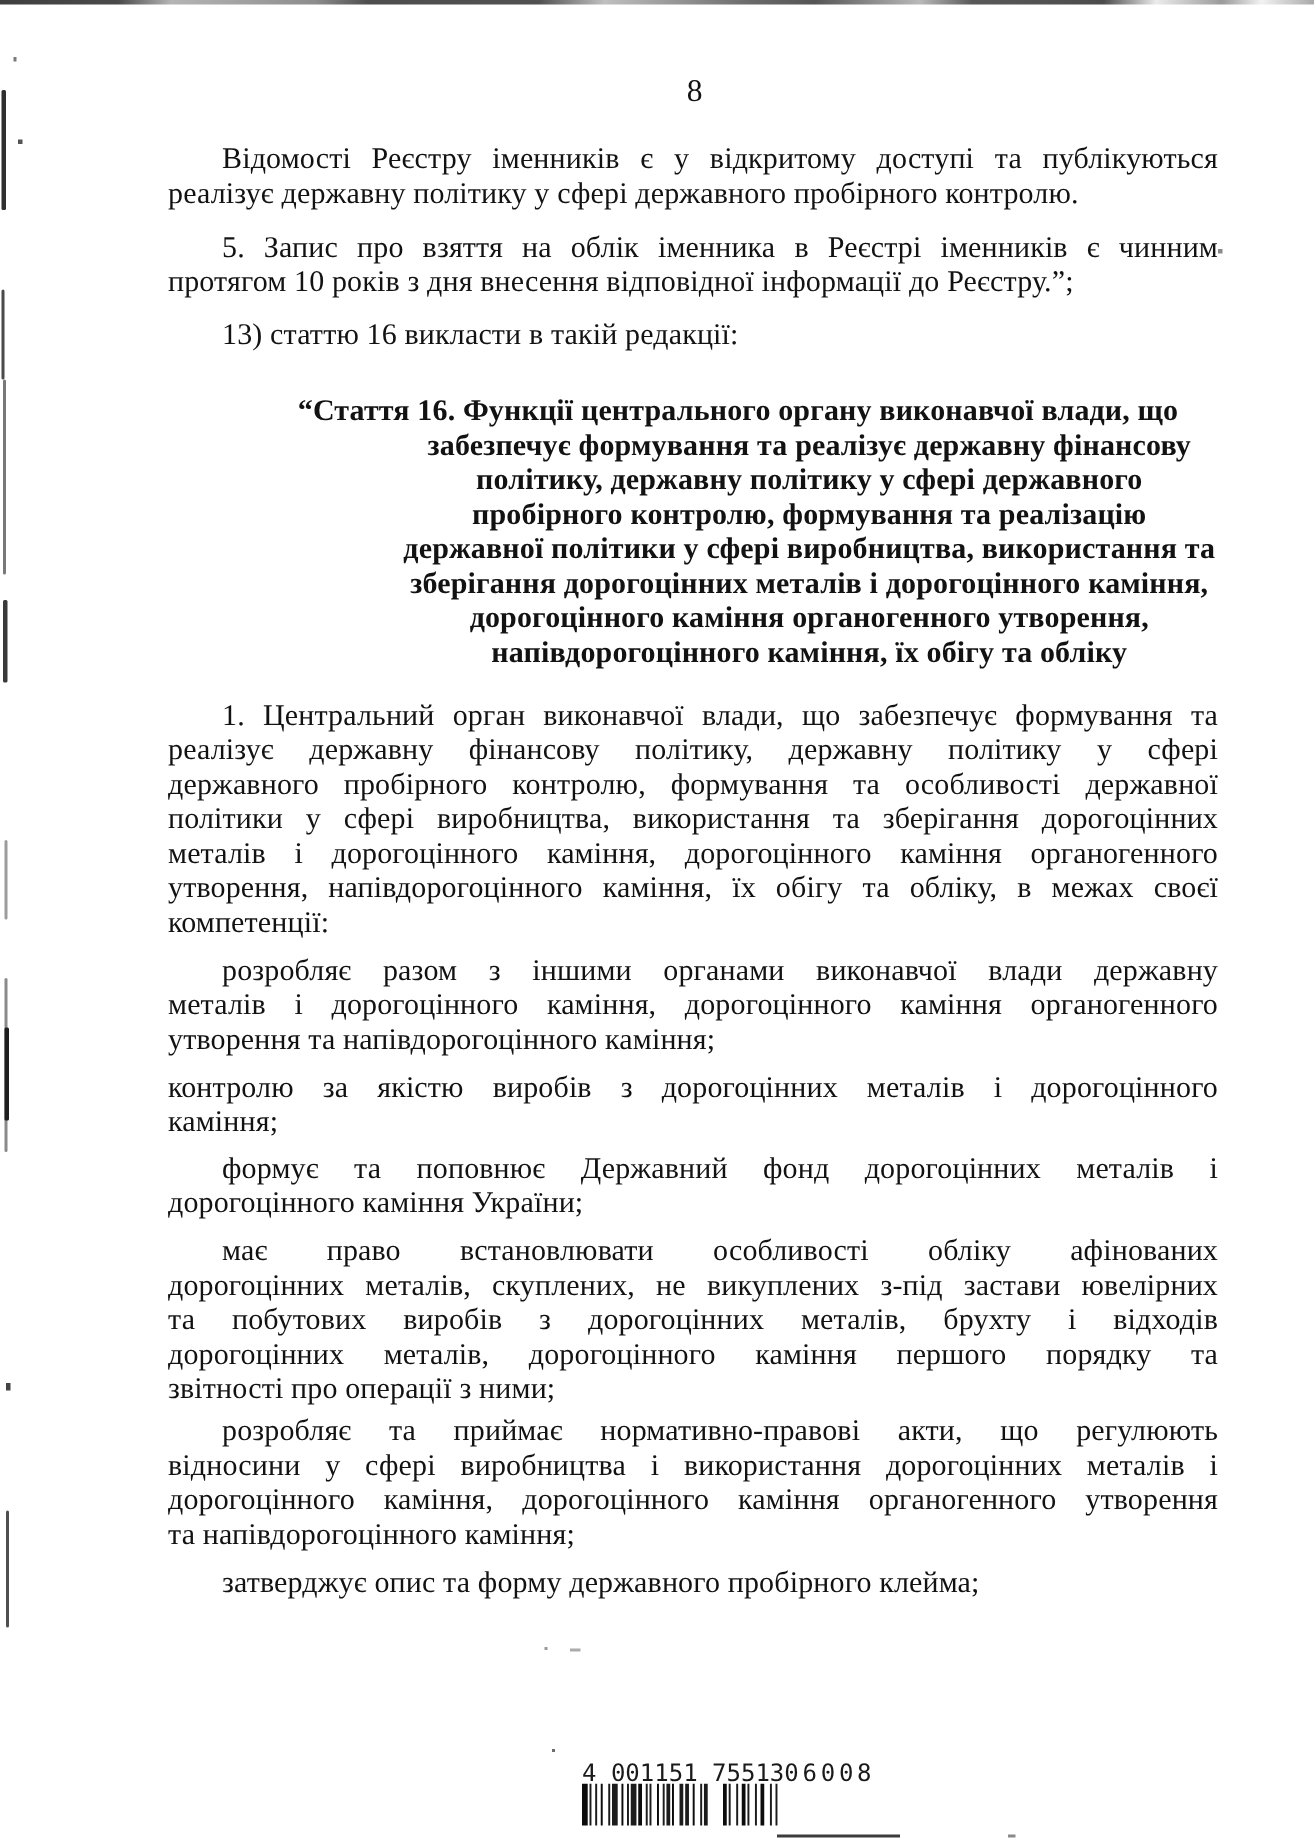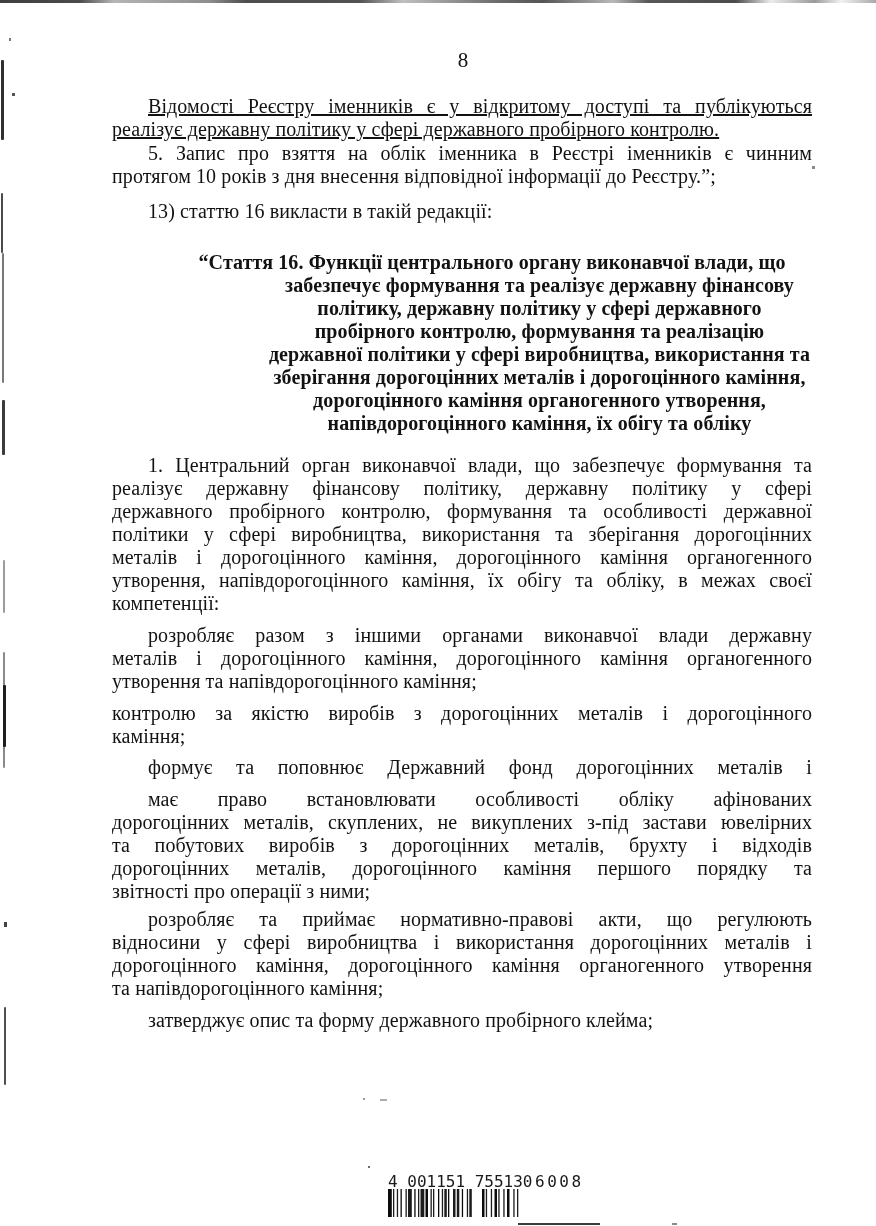--- a/index.html
+++ b/index.html
@@ -51,21 +51,21 @@
     font-size:20px;line-height:23px;
     letter-spacing:0.1px;
   }
   .blk{margin:0;}
   .role-paragraph .line{text-align:justify;text-align-last:justify;}
   .role-paragraph .line.last{text-align-last:left;}
   .role-paragraph .line.first{text-indent:36px;}
   .role-article-heading{margin-left:60px;}
   .role-article-heading .line{text-align:center;padding-left:95px;font-weight:bold;}
   .role-article-heading .line.first{padding-left:0;}
-  .blk-0{margin-bottom:1px;text-decoration:underline;}
+  .blk-0{margin-bottom:13px;}
   .blk-1{margin-bottom:12px;}
   .blk-2{margin-bottom:0;}
   .blk-3{margin-top:28px;margin-bottom:19px;}
   .blk-4{margin-bottom:9px;}
   .blk-5{margin-bottom:9px;}
   .blk-6{margin-bottom:8px;}
   .blk-7{margin-bottom:9px;}
   .blk-8{margin-bottom:5px;}
   .blk-9{margin-bottom:9px;}
   .blk-10{margin-bottom:0;}
@@ -143,20 +143,21 @@
         <div class="line first">розробляє разом з іншими органами виконавчої влади державну</div>
         <div class="line">металів і дорогоцінного каміння, дорогоцінного каміння органогенного</div>
         <div class="line last">утворення та напівдорогоцінного каміння;</div>
       </div>
       <div class="blk blk-6 role-paragraph">
         <div class="line">контролю за якістю виробів з дорогоцінних металів і дорогоцінного</div>
         <div class="line last">каміння;</div>
       </div>
       <div class="blk blk-7 role-paragraph">
         <div class="line first">формує та поповнює Державний фонд дорогоцінних металів і</div>
+        <div class="line last">дорогоцінного каміння України;</div>
       </div>
       <div class="blk blk-8 role-paragraph">
         <div class="line first">має право встановлювати особливості обліку афінованих</div>
         <div class="line">дорогоцінних металів, скуплених, не викуплених з-під застави ювелірних</div>
         <div class="line">та побутових виробів з дорогоцінних металів, брухту і відходів</div>
         <div class="line">дорогоцінних металів, дорогоцінного каміння першого порядку та</div>
         <div class="line last">звітності про операції з ними;</div>
       </div>
       <div class="blk blk-9 role-paragraph">
         <div class="line first">розробляє та приймає нормативно-правові акти, що регулюють</div>

